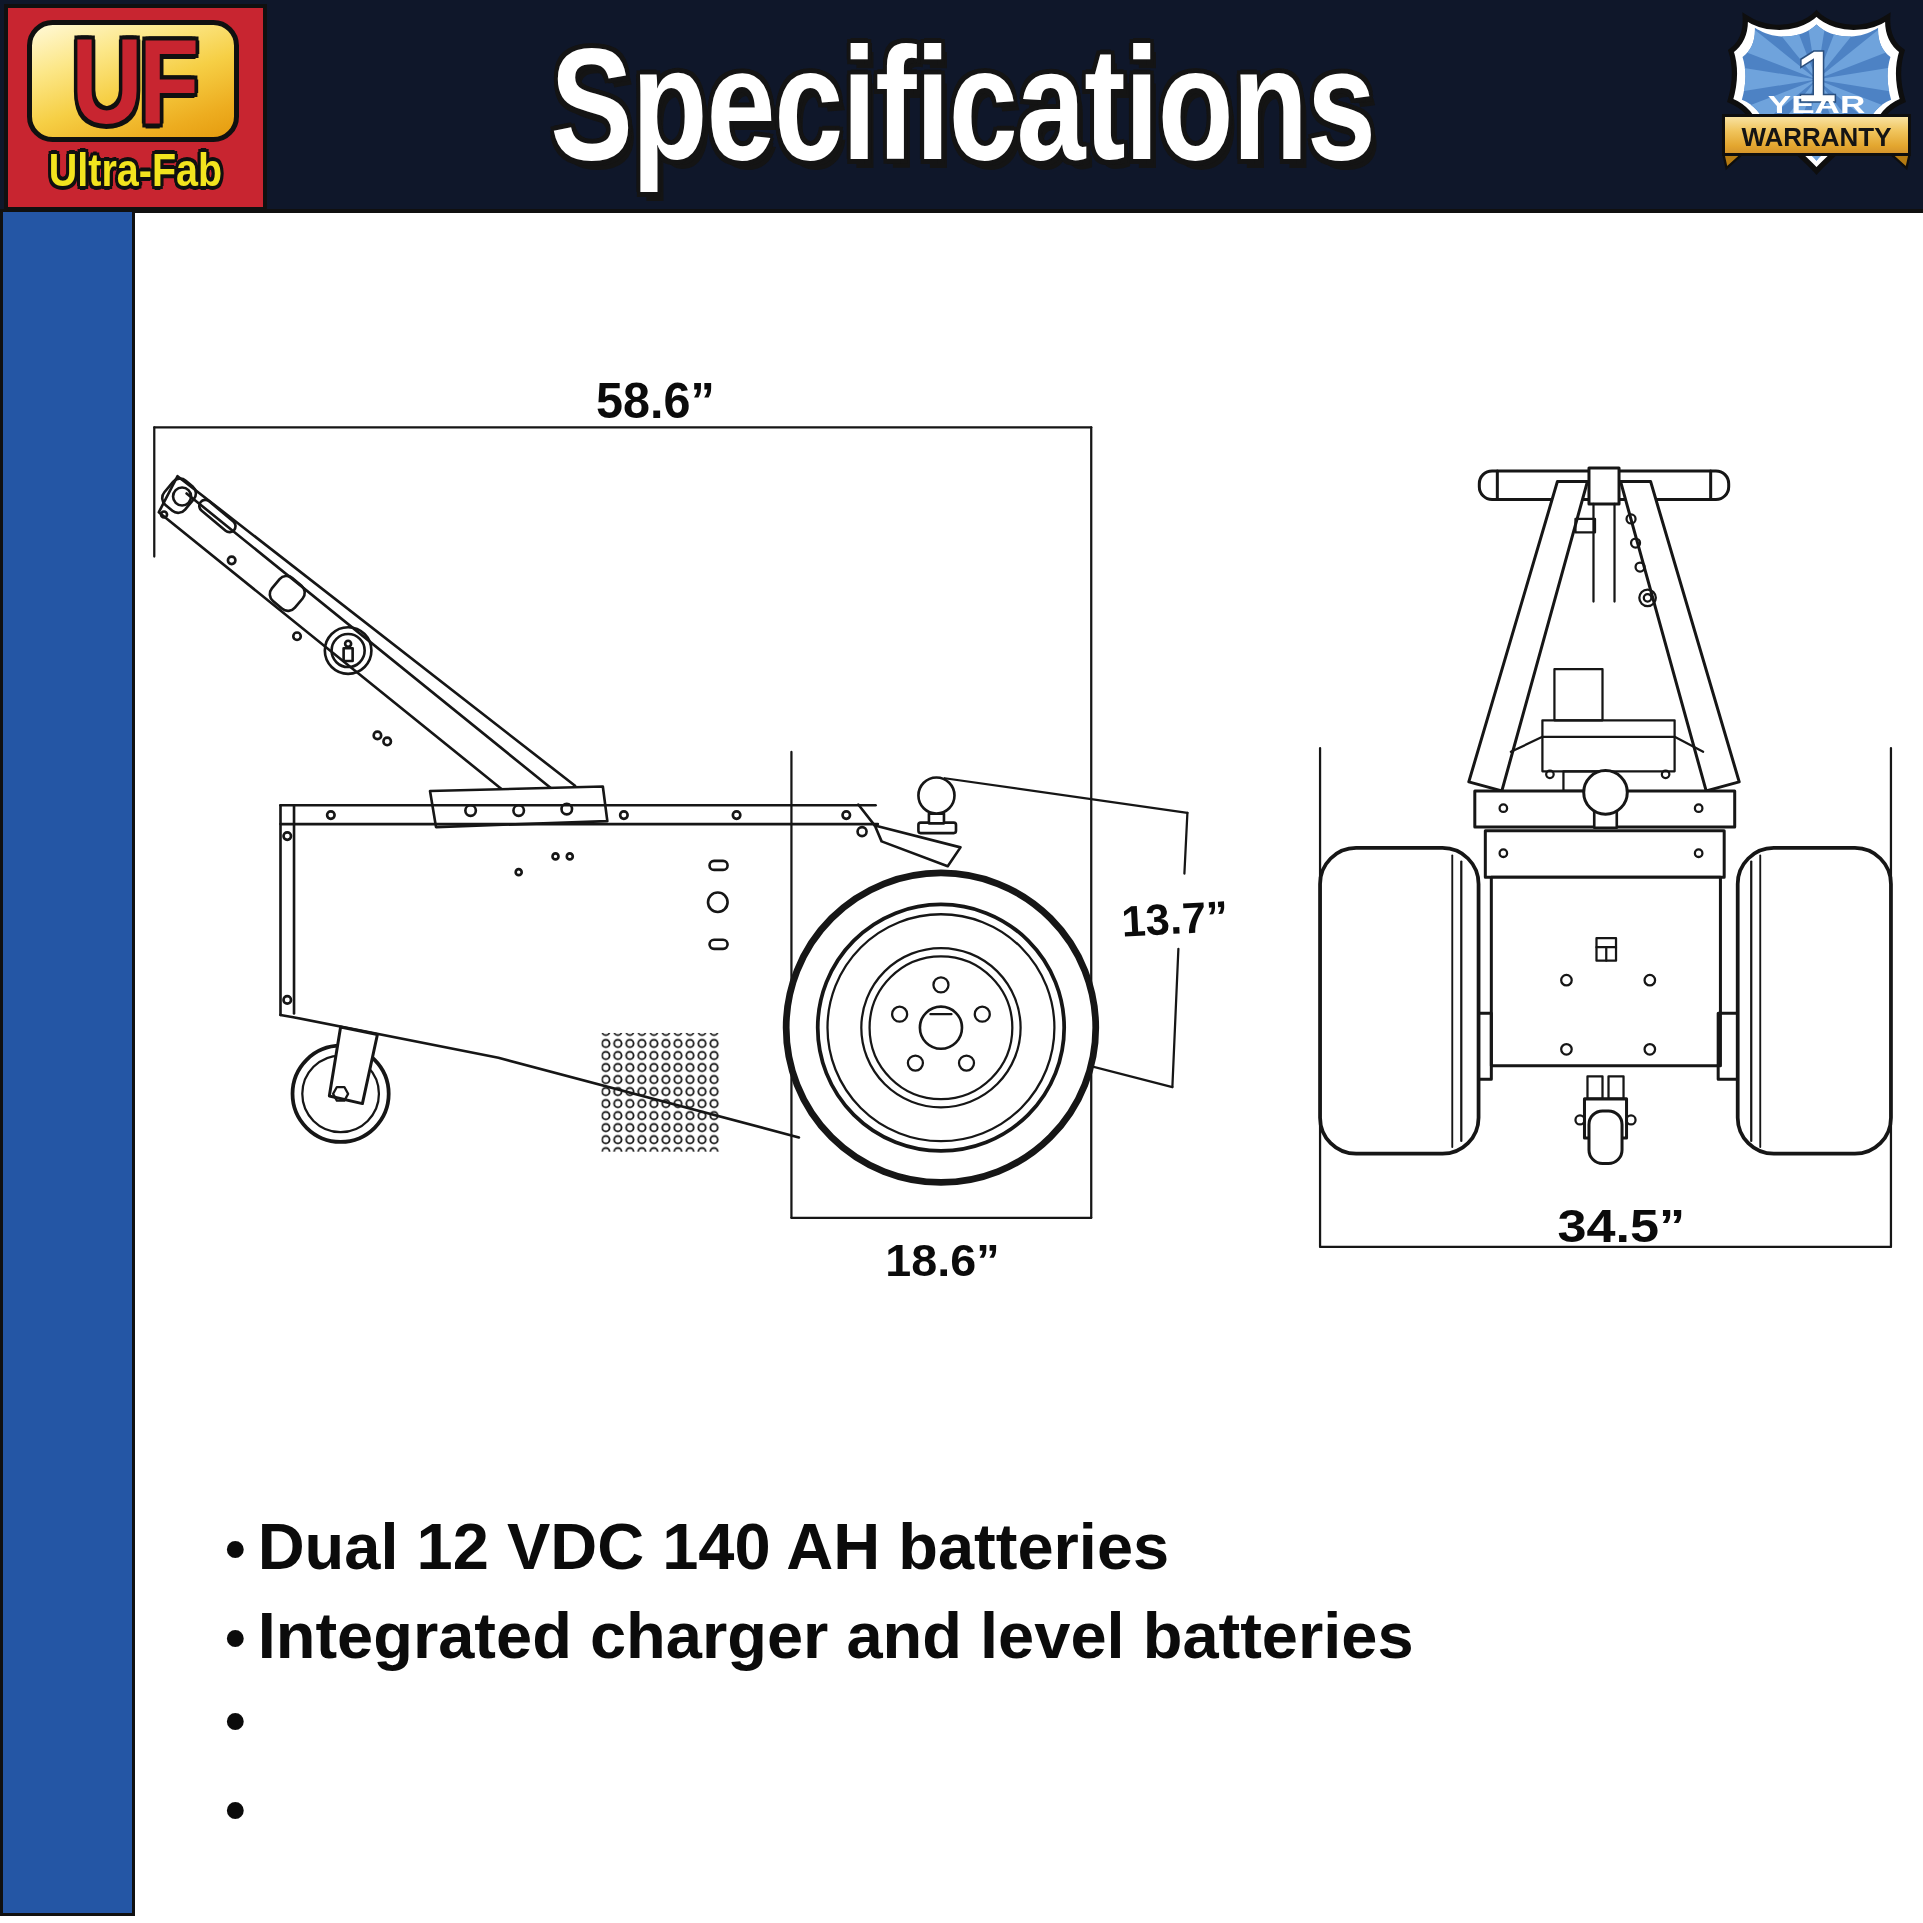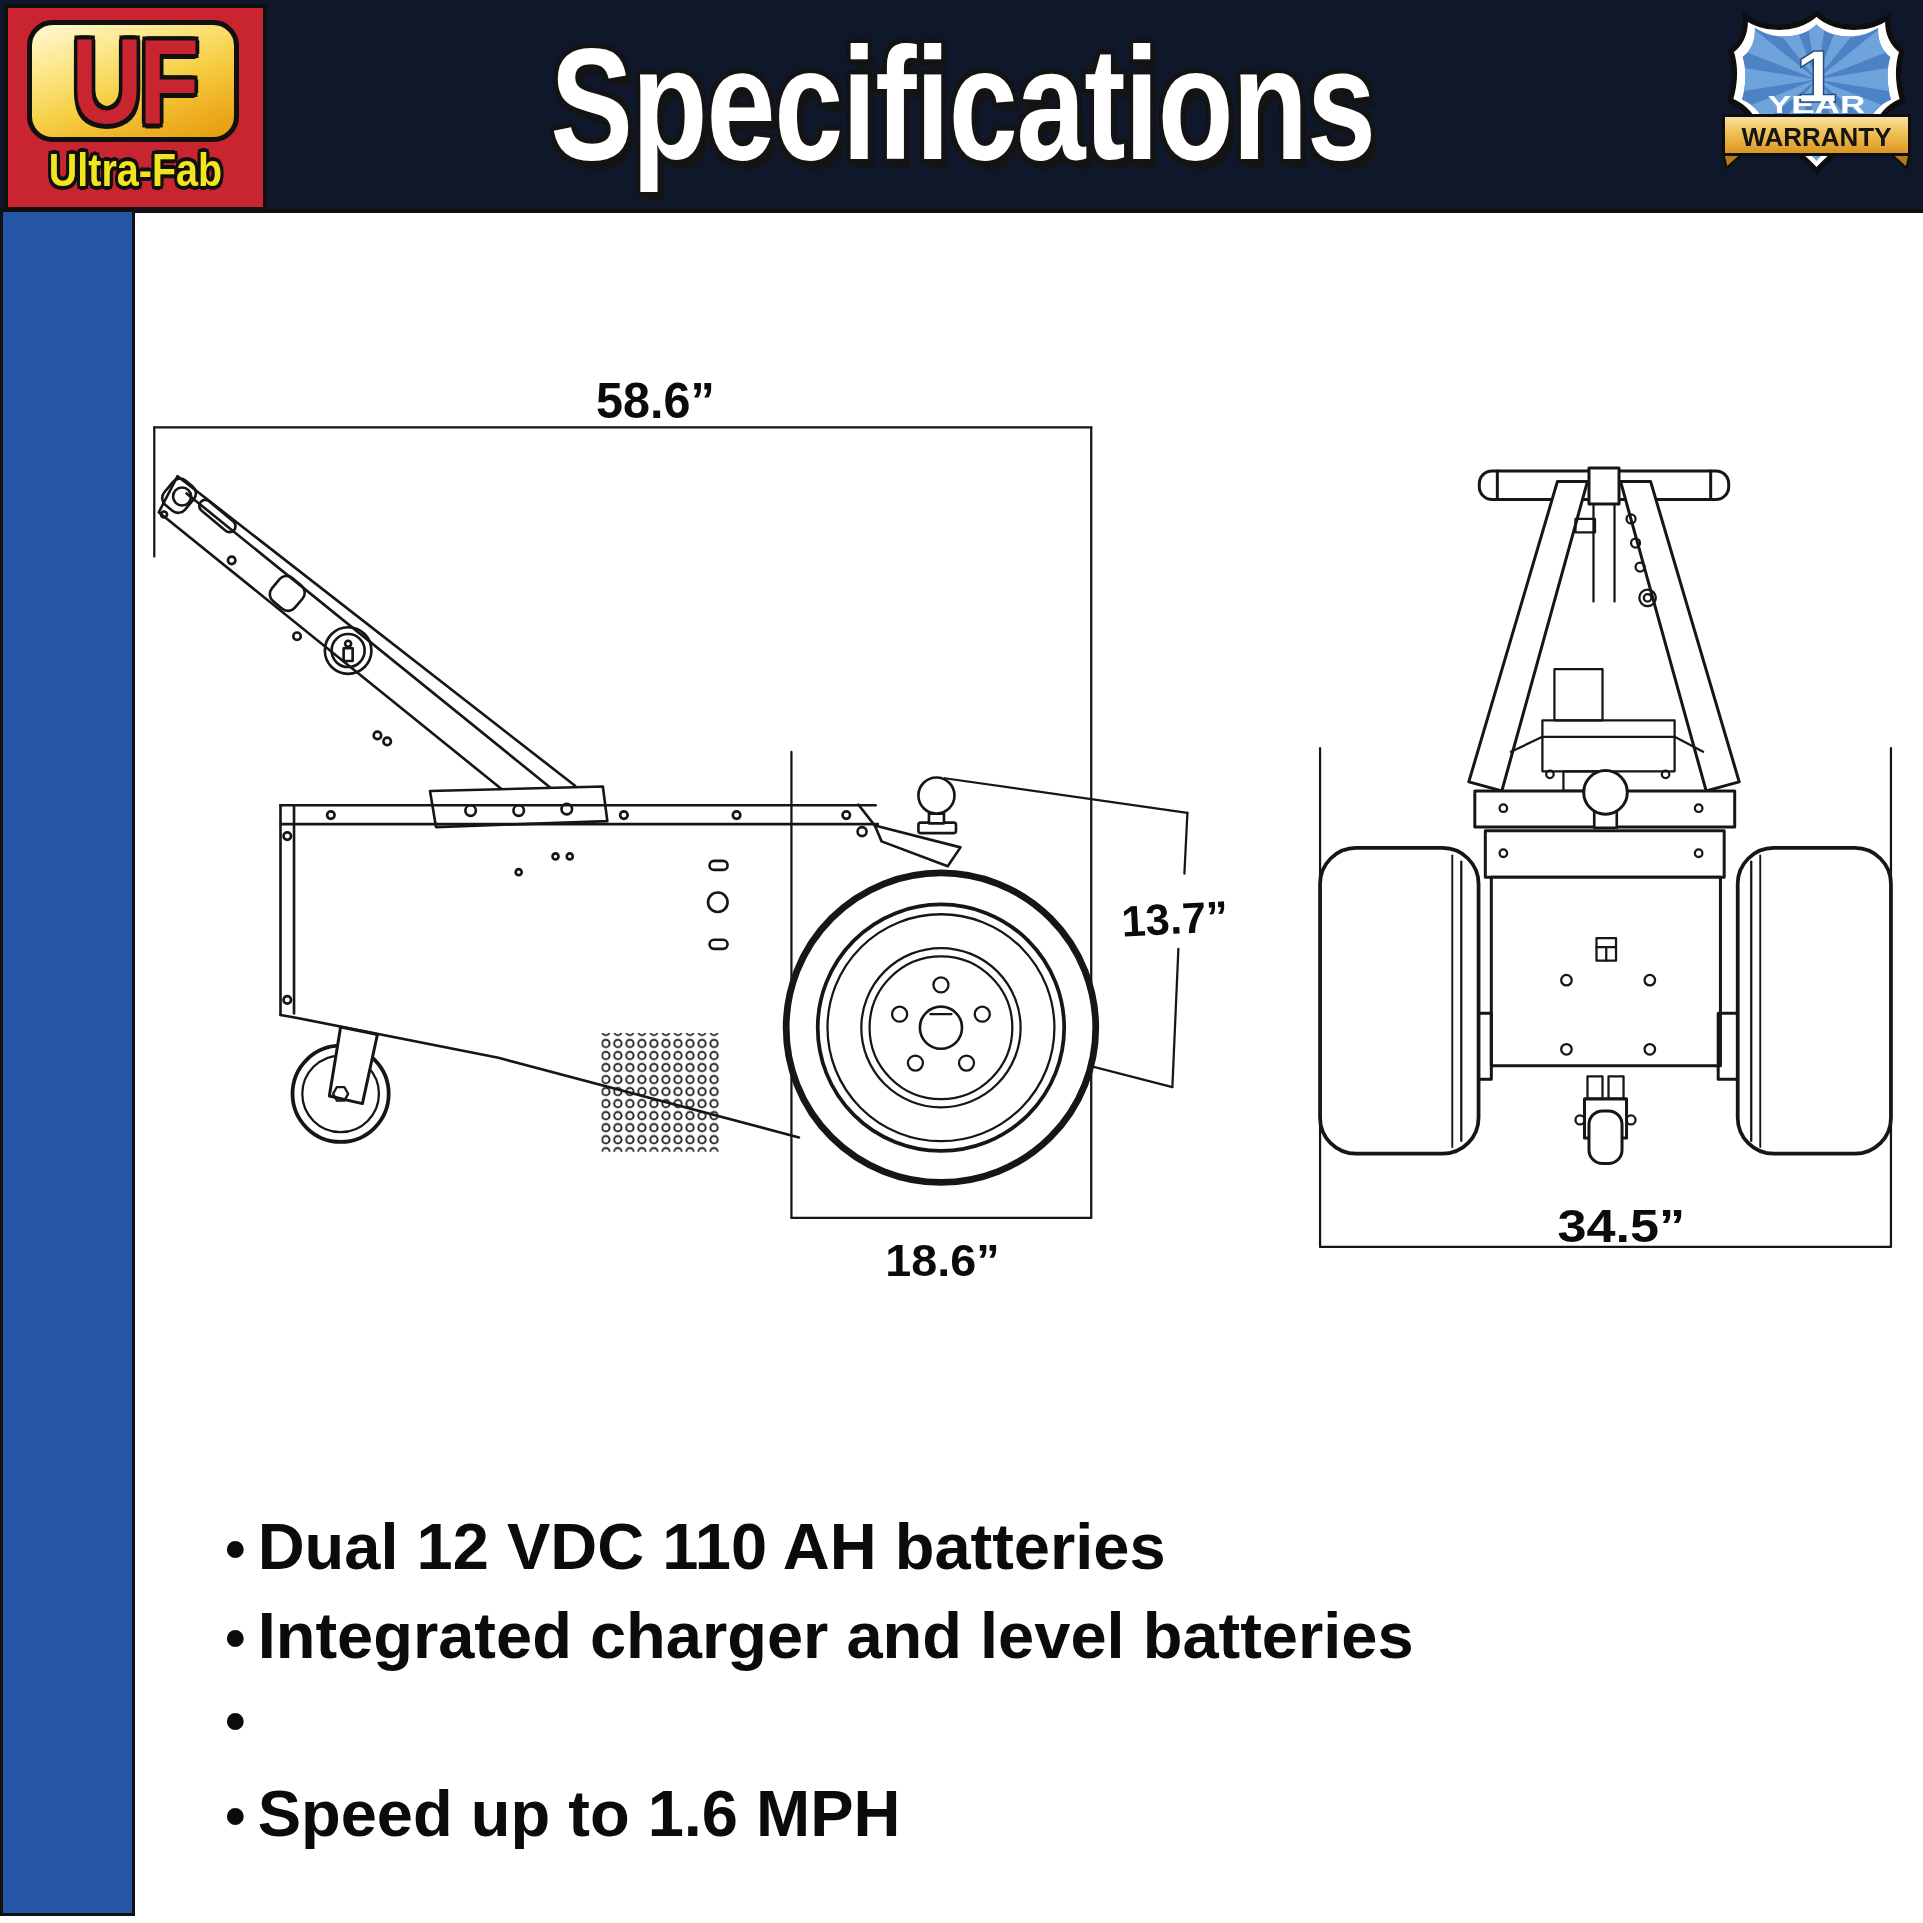--- a/index.html
+++ b/index.html
@@ -306,29 +306,28 @@
       <rect x="408" y="902" width="56" height="52" fill="#ffffff"></rect>
       <rect x="414" y="918" width="44" height="70" rx="18" fill="#ffffff"></rect>
       <circle cx="402" cy="930" r="6" stroke-width="3"></circle>
       <circle cx="470" cy="930" r="6" stroke-width="3"></circle>
     </g>
   </svg>
 
   <div id="features">
     <div class="feature">
       <span class="bullet">•</span>
-      <span>Dual 12 VDC 110 AH batteries</span>
+      <span>Dual 12 VDC 140 AH batteries</span>
     </div>
     <div class="feature">
       <span class="bullet">•</span>
       <span>Integrated charger and level batteries</span>
     </div>
     <div class="feature">
       <span class="bullet">•</span>
     </div>
     <div class="feature">
       <span class="bullet">•</span>
-      <span>Speed up to 1.6 MPH</span>
     </div>
   </div>
 
 </div>
 
 
 </body></html>

